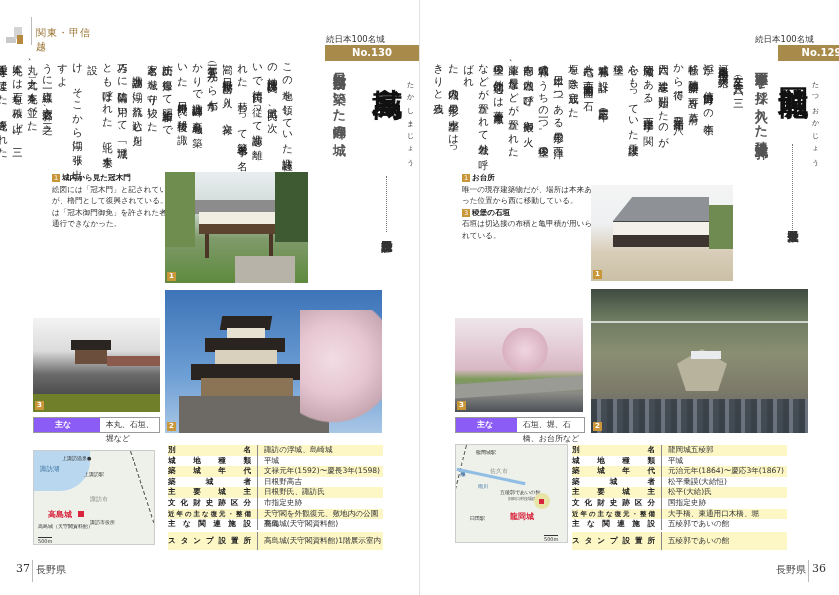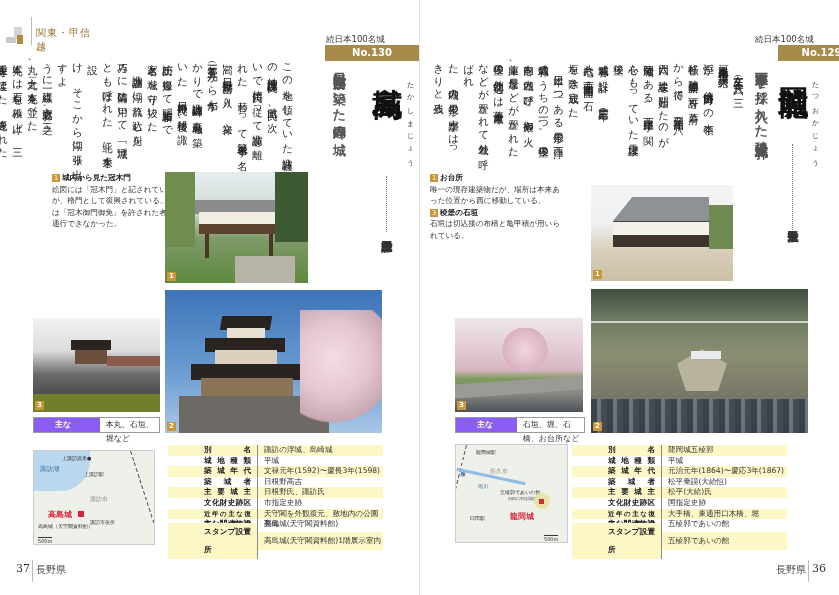--- a/index.html
+++ b/index.html
@@ -37,21 +37,21 @@
 
   .ruins { height: 16px; border: 1px solid #999; display: flex; font-size: 8px; }
   .ruins .lbl { background: #8b5cf6; color: #fff; font-weight: bold; padding: 0 21px; line-height: 14px; }
   .ruins .val { padding-left: 6px; line-height: 14px; color: #333; }
 
   .map { border: 1px solid #ccc; background: #eef0ea; overflow: hidden; }
   .info-table { font-size: 7.6px; }
   .info-row { display: flex; height: 10.6px; line-height: 10.6px; }
   .info-row.tall { height: 18px; line-height: 18px; margin-top: 2px; align-items: center; }
   .info-row:nth-child(odd) .k, .info-row:nth-child(odd) .v { background: #fdf7c6; }
-  .info-row .k { width: 90px; font-weight: bold; text-align: justify; text-align-last: justify; padding-right: 6px; color: #222; border-right: 1px solid #888; padding-left: 36px; }
+  .info-row .k { width: 90px; font-weight: bold; text-align: justify; text-align-last: justify; padding-right: 6px; color: #222; border-right: 1px solid #888; }
   .info-row .v { flex: 1; padding-left: 6px; color: #333; }
 
   .page-num { font-size: 11px; color: #333; }
   .footer-line { width: 1px; height: 22px; background: #bbb; }
   .footer-pref { font-size: 10px; color: #444; }
 </style>
 </head>
 <body>
 
 <div class="abs gutter"></div>
@@ -220,21 +220,21 @@
 </div>
 
 <div class="abs series-tag" style="left:755px;top:34px;">続日本100名城</div>
 <div class="abs no-badge" style="left:752px;top:45px;width:87px;margin-left:26px;">No.129</div>
 <div class="abs vert castle-name" style="left:778px;top:64px;height:110px;">龍岡城</div>
 <div class="abs vert furigana" style="left:810px;top:76px;height:100px;">たつおかじょう</div>
 <div class="abs vert subtitle" style="left:752px;top:62px;height:220px;">西洋軍学を採り入れた稜堡式城郭</div>
 <div class="abs dotline" style="left:792px;top:144px;height:88px;"></div>
 <div class="abs vert serif location" style="left:784px;top:222px;height:80px;">長野県佐久市</div>
 
-<div class="abs captions" style="left:430px;top:172px;width:132px;">
+<div class="abs captions" style="left:462px;top:172px;width:132px;">
   <div>
     <span class="cap-num">1</span><span class="cap-head">お台所</span>
     <div>唯一の現存建築物だが、場所は本来あった位置から西に移動している。</div>
   </div>
   <div>
     <span class="cap-num">3</span><span class="cap-head">稜堡の石垣</span>
     <div>石垣は切込接の布積と亀甲積が用いられている。</div>
   </div>
 </div>
 

